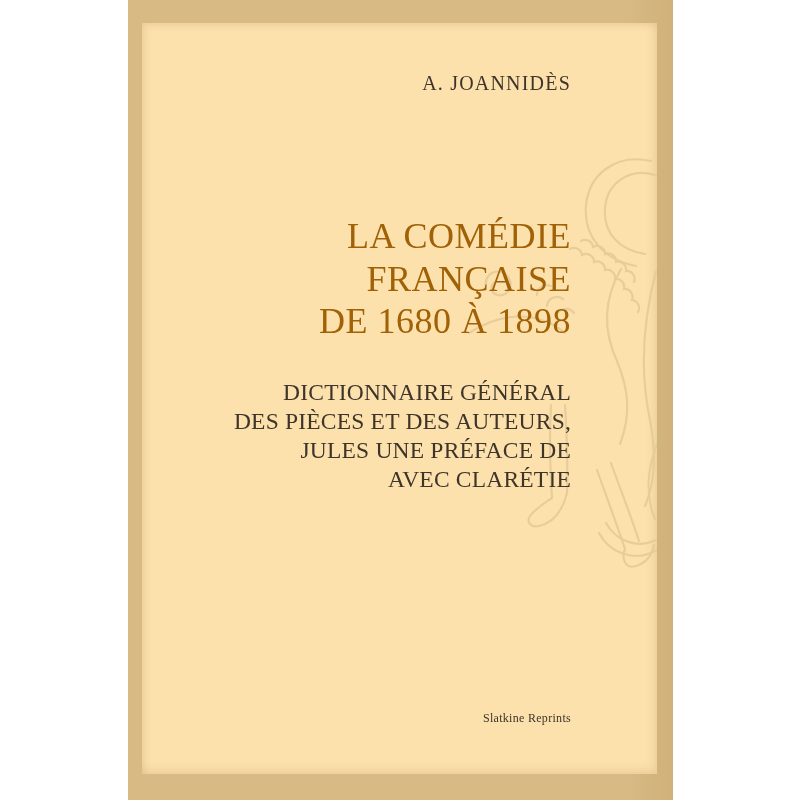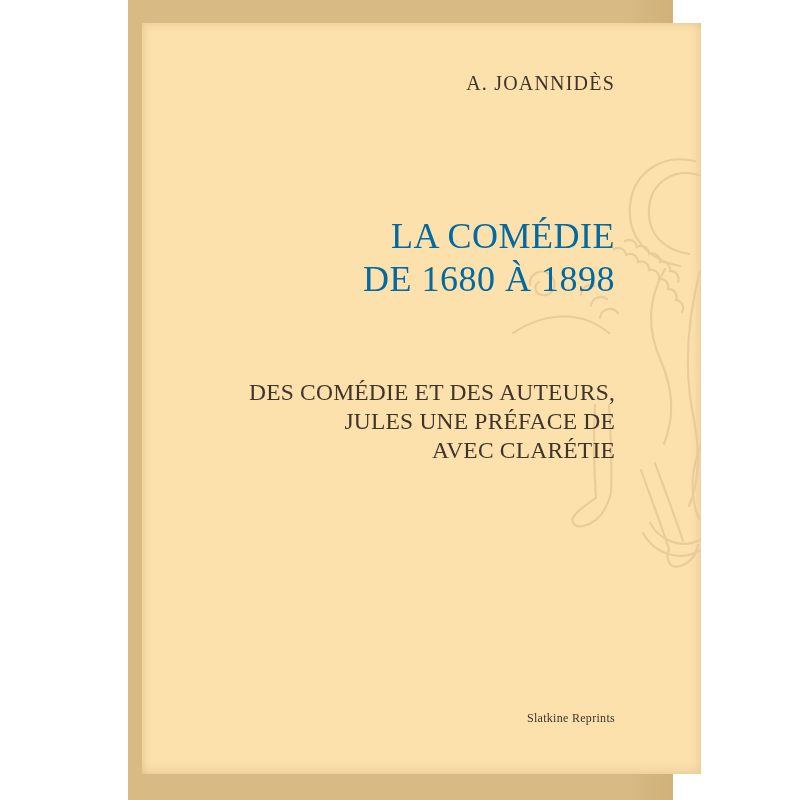--- a/index.html
+++ b/index.html
@@ -12,21 +12,21 @@
   }
   .page { position: absolute; inset: 0; background: #ffffff; }
 
   .cover {
     position: absolute; left: 128px; top: 0;
     width: 545px; height: 800px; margin: 0;
     background: linear-gradient(90deg, var(--frame, #d7ba84) 0%, var(--frame, #d7ba84) 92%, #cfb179 100%);
   }
   .cover-paper {
     position: absolute; left: 14px; top: 23px;
-    width: 559px; height: 751px;
+    width: 515px; height: 751px;
     background: var(--paper, #fce1ad);
     overflow: hidden;
     color: var(--ink, #3e342a);
     box-shadow: inset 3px 3px 7px rgba(150, 108, 46, 0.12),
                 inset -3px -4px 8px rgba(150, 108, 46, 0.14);
   }
 
   .watermark {
     position: absolute; right: -2px; top: 130px;
     width: 300px; height: 450px;
@@ -49,21 +49,21 @@
 
   .author {
     top: 48px;
     font-size: 20px; line-height: 24px;
     letter-spacing: 1.2px;
   }
   .title {
     top: 192px;
     font-size: 36px; line-height: 42.5px;
     letter-spacing: 0.5px;
-    color: #0369a1;
+    color: #a16207;
   }
   .subtitle {
     top: 355px;
     font-size: 23.5px; line-height: 29px;
     letter-spacing: 0.2px;
   }
   .publisher {
     top: 684px;
     font-size: 12px; line-height: 22px;
     letter-spacing: 0.3px;
@@ -104,25 +104,27 @@
 
         <path d="M300 287 C 288 314, 286 342, 296 366"></path>
         <path d="M240 380 C 252 402, 278 409, 298 397"></path>
         <path d="M247 370 C 257 388, 278 396, 297 387"></path>
       </svg>
 
       <div class="textblock author">A. JOANNIDÈS</div>
 
       <h1 class="textblock title">
         <span>LA COMÉDIE</span>
+        <span>FRANÇAISE</span>
         <span>DE 1680 À 1898</span>
       </h1>
 
       <h2 class="textblock subtitle">
-        <span>DES COMÉDIE ET DES AUTEURS,</span>
+        <span>DICTIONNAIRE GÉNÉRAL</span>
+        <span>DES PIÈCES ET DES AUTEURS,</span>
         <span>JULES UNE PRÉFACE DE</span>
         <span>AVEC CLARÉTIE</span>
       </h2>
 
       <div class="textblock publisher">Slatkine Reprints</div>
 
     </div>
   </figure>
 </div>
 

